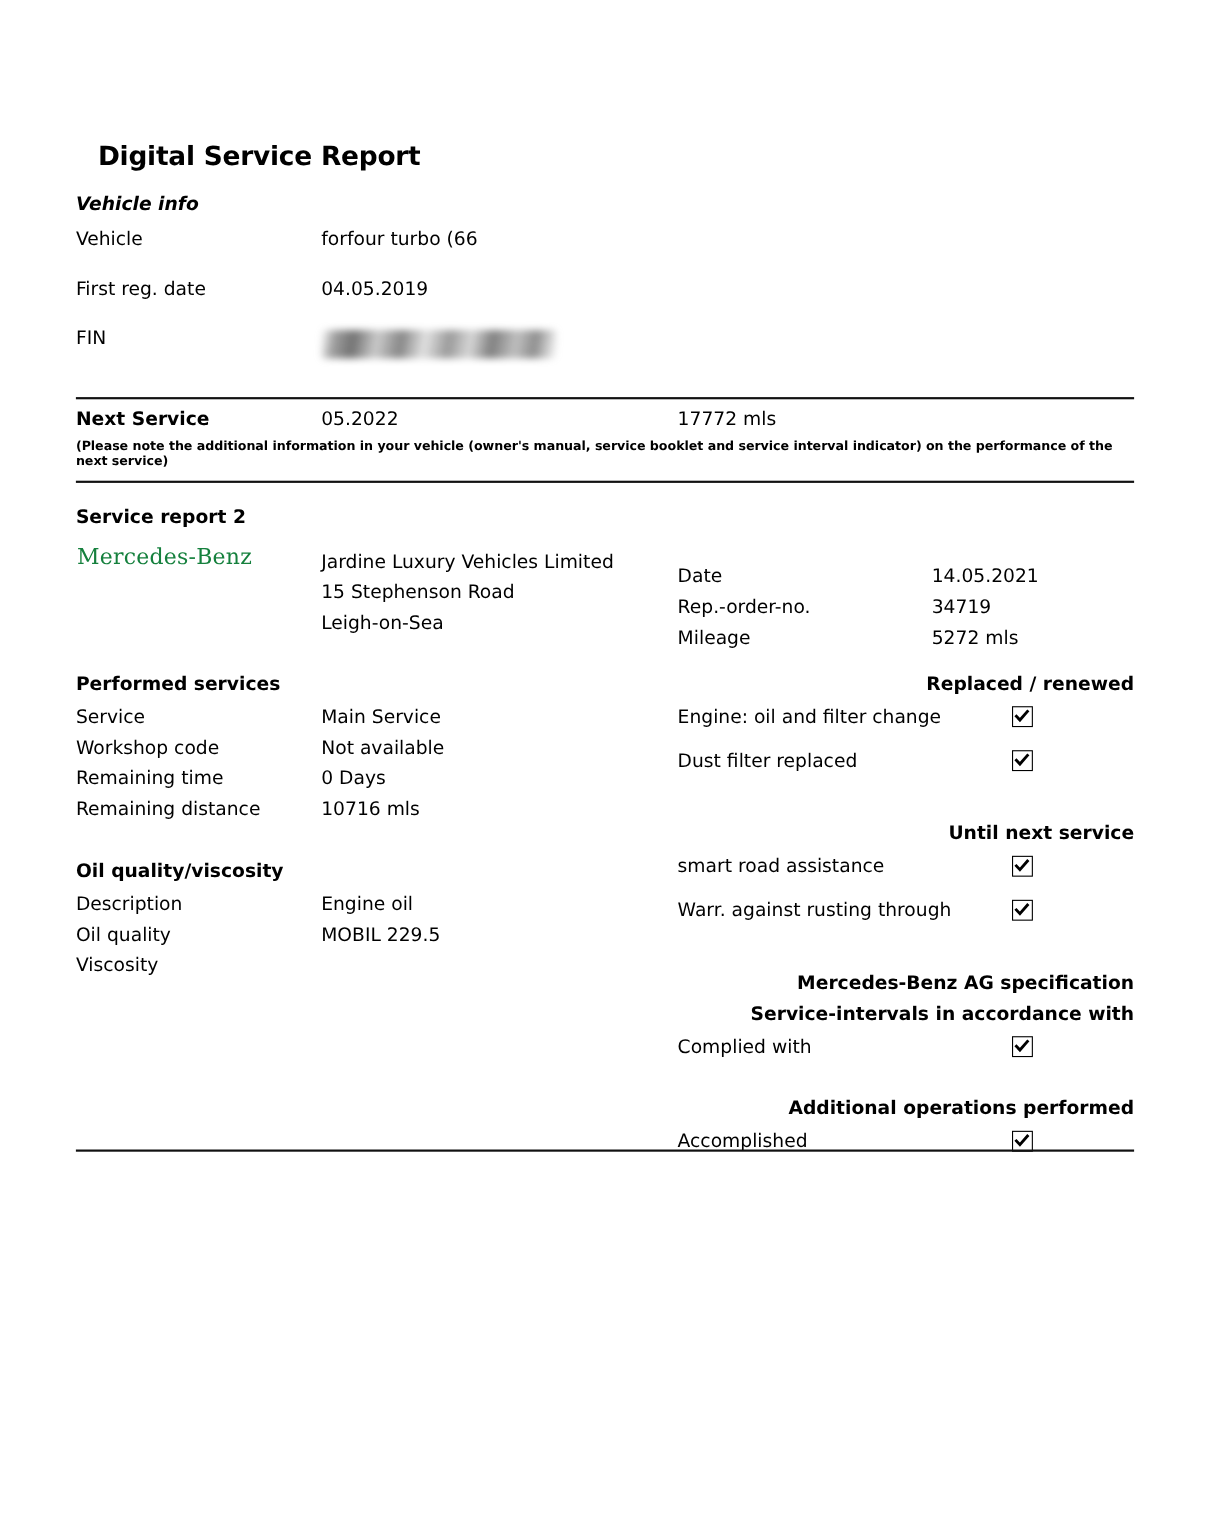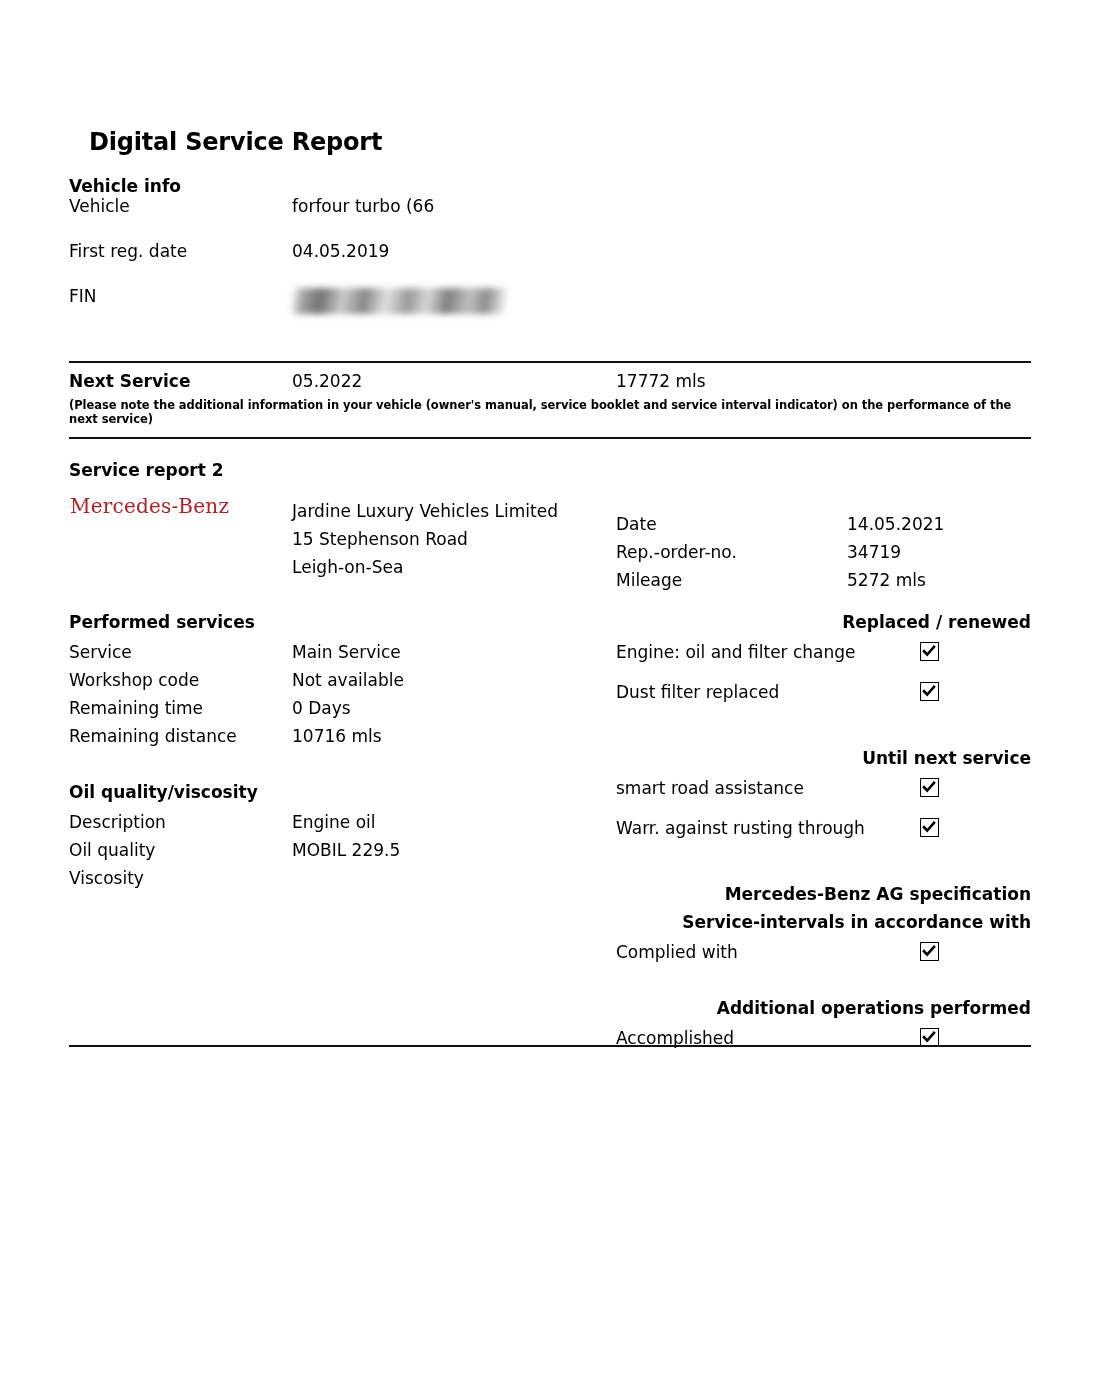--- a/index.html
+++ b/index.html
@@ -33,21 +33,21 @@
     margin-left: 20px;
   }
 
   
   .vehicle-info {
     position: absolute;
     top: 176px;
     left: 0;
     width: 962px;
   }
-  .vi-head { font-size: 17px; font-weight: bold; margin: 0 0 0 0; }
+  .vi-head { font-size: 17px; font-weight: bold; margin: 0 0 12px 0; font-style: italic; }
   .vi-row {
     position: relative;
     height: 45px;
     font-size: 17px;
   }
   .vi-label {
     position: absolute;
     left: 0;
     top: 0;
   }
@@ -133,21 +133,21 @@
     top: 460px;
     font-size: 17px;
     font-weight: bold;
   }
   .brand-logo {
     position: absolute;
     left: 1px;
     top: 494px;
     font-family: "DejaVu Serif", "Liberation Serif", serif;
     font-size: 20px;
-    color: #b91c1c;
+    color: #15803d;
     letter-spacing: 0.2px;
     white-space: nowrap;
   }
   .dealer {
     position: absolute;
     left: 223px;
     top: 497px;
     font-size: 17px;
     line-height: 28px;
   }

